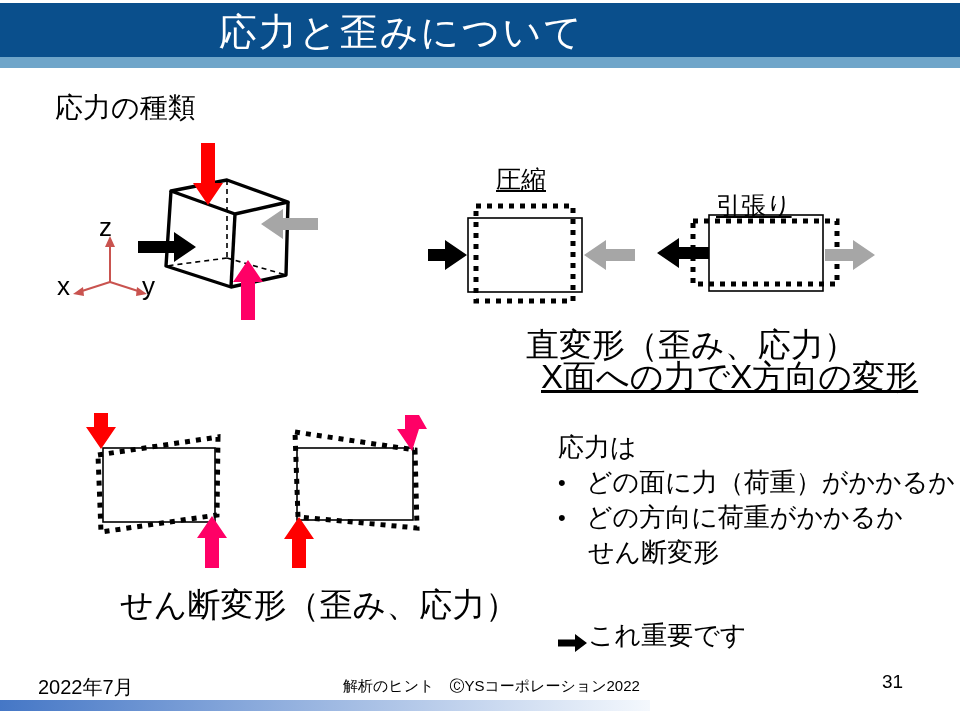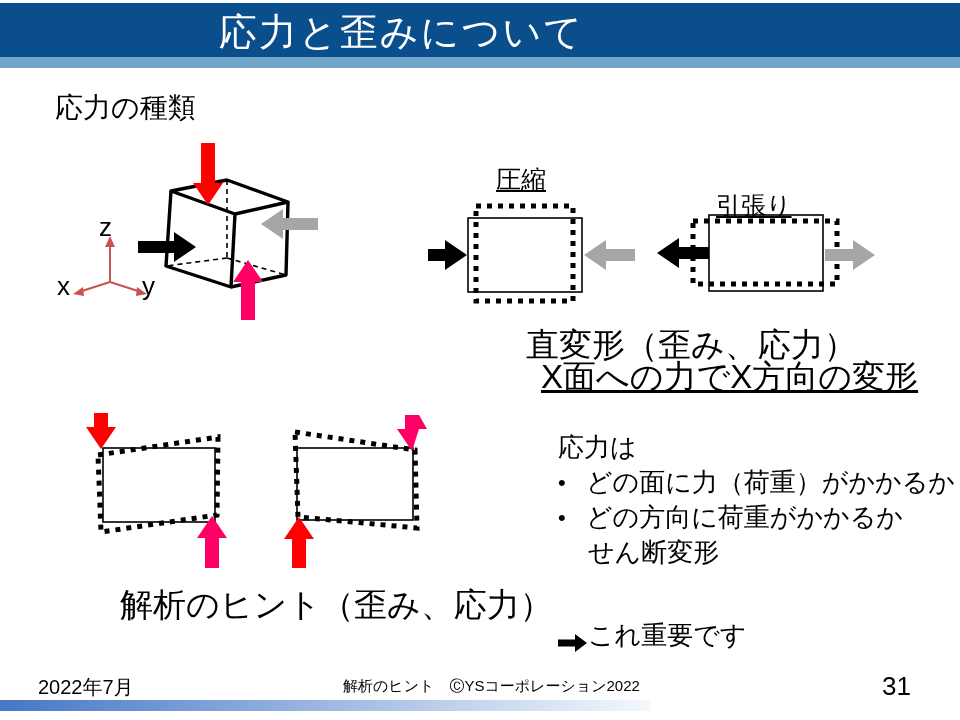--- a/index.html
+++ b/index.html
@@ -18,21 +18,21 @@
   .cap26{font-size:33px;line-height:32px;}
   
   .notes{left:518px;top:430px;width:420px;font-size:26px;line-height:35px;margin-left:40px;}
   .note-row{display:flex;align-items:flex-start;}
   .bullet-mark{width:28px;flex:0 0 28px;font-size:22px;line-height:35px;}
   .closing{padding-left:30px;}
   .conclusion-row{margin-top:48px;display:flex;align-items:flex-end;gap:0;}
   
   .footer-date{left:38px;top:674px;font-size:20px;}
   .footer-credit{left:343px;top:677px;font-size:15px;}
-  .page-number{left:882px;top:671px;font-size:26px;}
+  .page-number{left:882px;top:671px;font-size:19px;}
   .footer-bar{left:0;top:700px;width:650px;height:11px;
               background:linear-gradient(to right,#4577C6,#F4F8FD);}
   svg{display:block;}
 </style>
 </head>
 <body>
 
 <div class="slide">
 
   <div class="abs titlebar"></div>
@@ -105,21 +105,21 @@
   <div class="abs" style="left:57px;top:271px;font-size:26px;">x</div>
   <div class="abs" style="left:142px;top:271px;font-size:26px;">y</div>
 
 
   <div class="abs fig-label" style="left:496px;top:163px;">圧縮</div>
   <div class="abs fig-label" style="left:716px;top:166px;margin-top:23px;">引張り</div>
 
   <div class="abs cap26" style="left:526px;top:329px;">直変形（歪み、応力）</div>
   <div class="abs cap26" style="left:541px;top:361px;text-decoration:underline;">X面への力でX方向の変形</div>
 
-  <div class="abs cap26" style="left:120px;top:589px;">解析のヒント（歪み、応力）</div>
+  <div class="abs cap26" style="left:120px;top:589px;">せん断変形（歪み、応力）</div>
 
   <div class="abs notes">
     <div class="note-row">
       <span>応力は</span>
     </div>
     <div class="note-row">
       <span class="bullet-mark">•</span>
       <span>どの面に力（荷重）がかかるか</span>
     </div>
     <div class="note-row">

